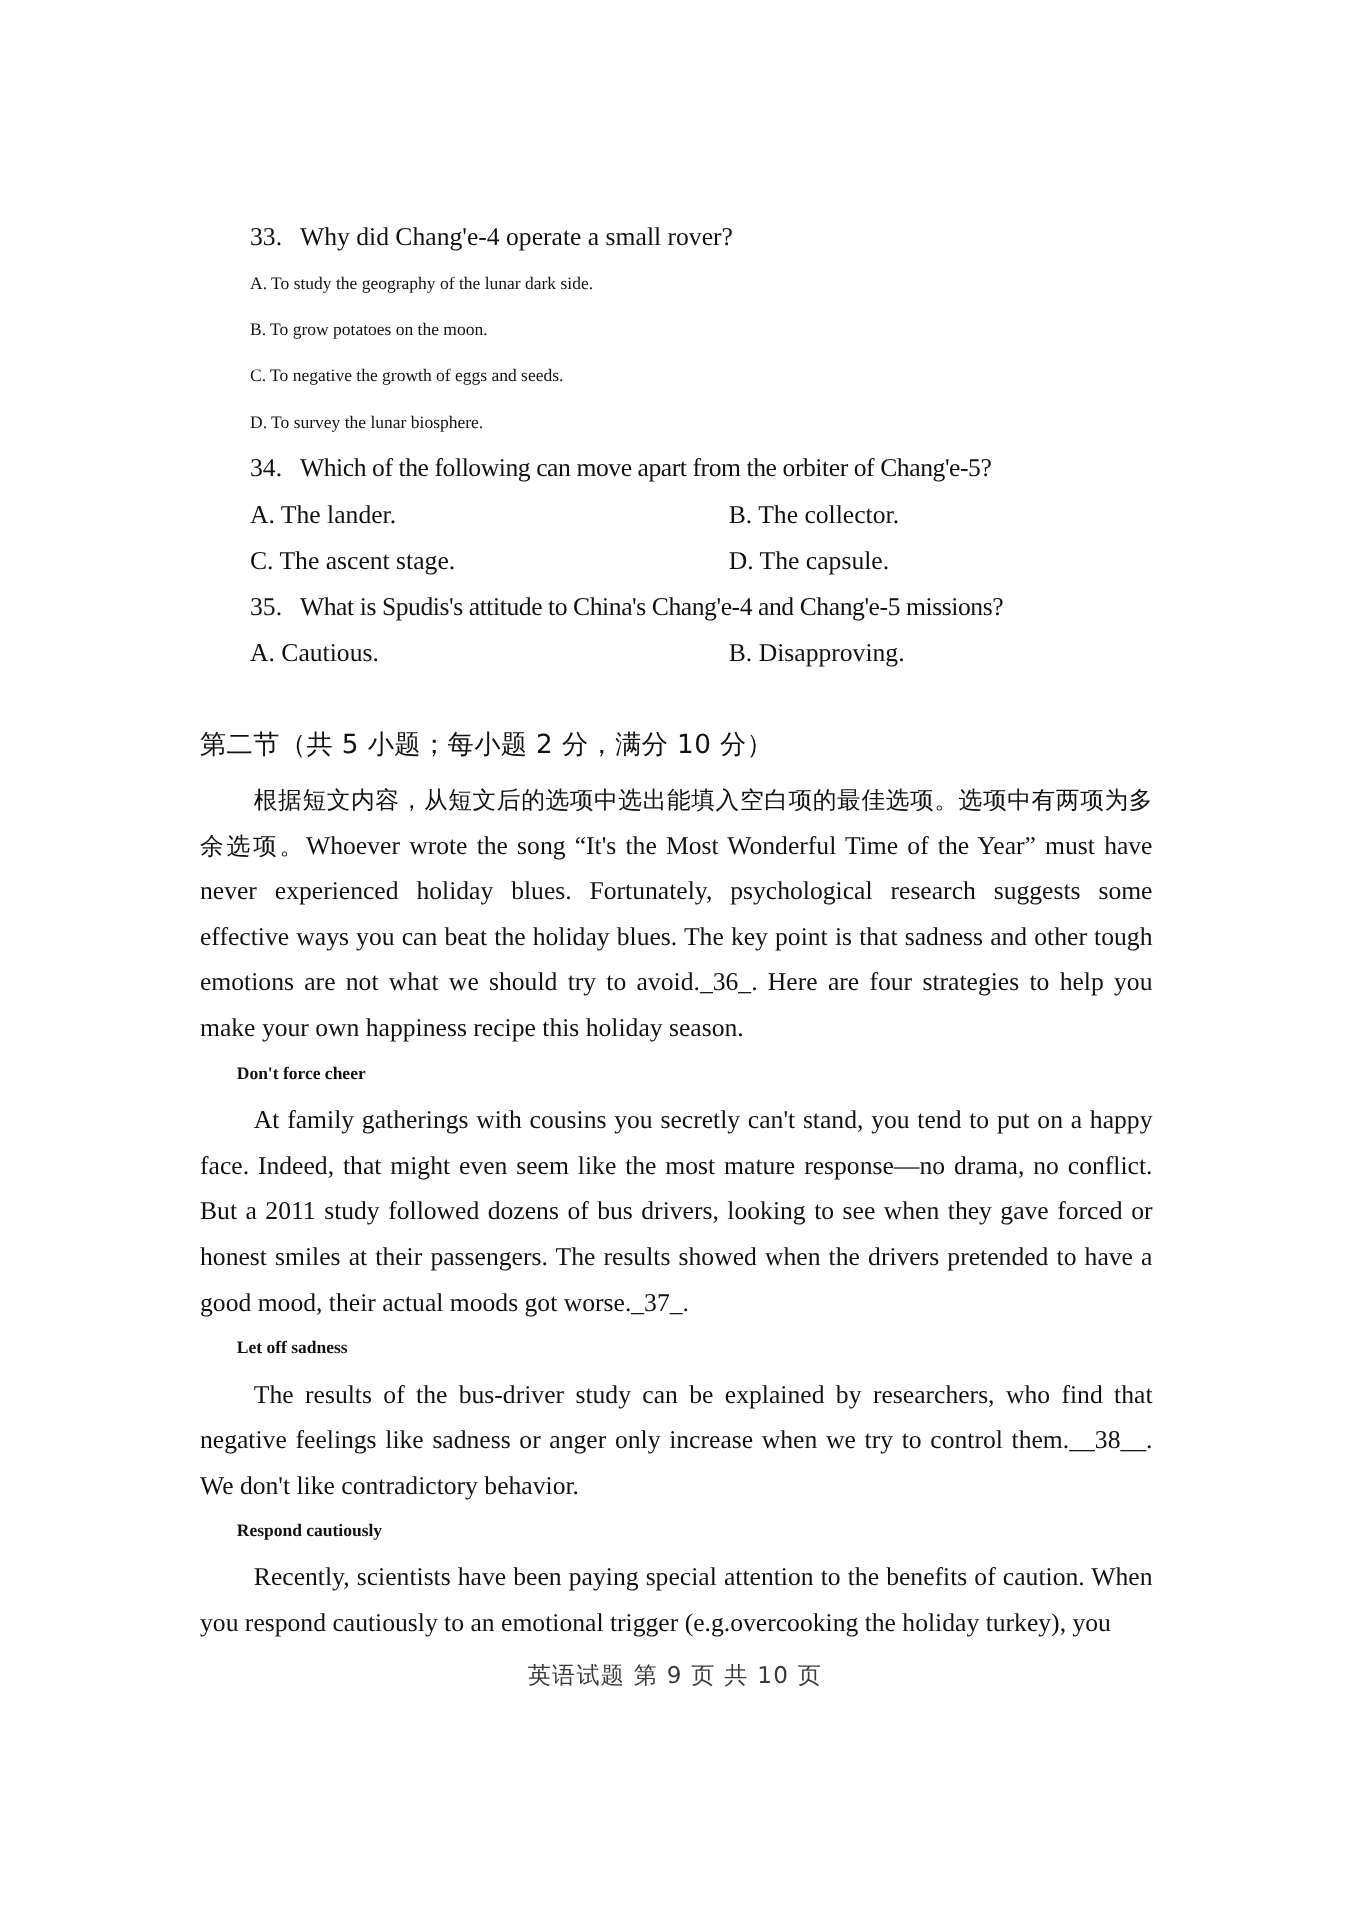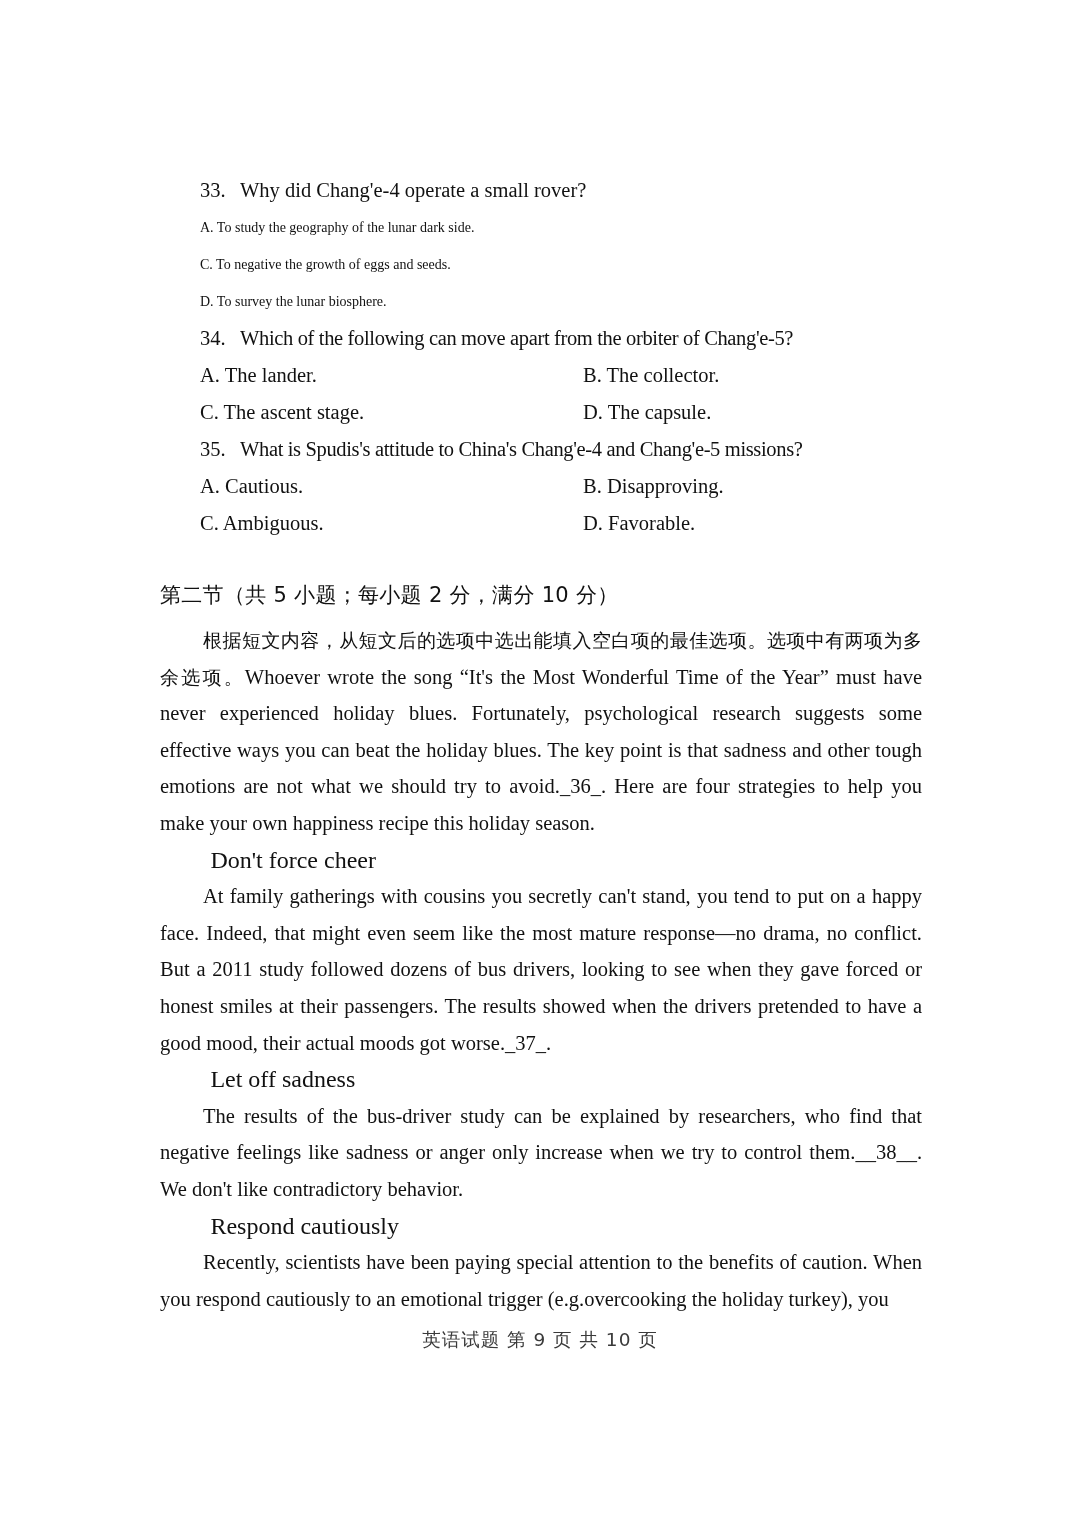--- a/index.html
+++ b/index.html
@@ -95,23 +95,23 @@
     text-indent: 2.1em;
   }
   .para .cn {
     font-family: "DejaVu Sans", "Liberation Sans", sans-serif;
     font-size: 19px;
   }
   .blank {
     white-space: pre;
   }
   .sub-head {
-    font-size: 24px;
+    font-size: 14px;
     line-height: 36.6px;
-    font-weight: normal;
+    font-weight: bold;
     margin: 0;
     text-indent: 2.1em;
   }
   .tight {
     letter-spacing: -0.35px;
   }
 
   
   .footer {
     position: absolute;
@@ -128,41 +128,38 @@
 </style>
 </head>
 <body>
 
 <div class="page">
 
   <div class="mcq-block">
 
     <div class="q-line"><span class="q-num">33.</span><span>Why did Chang'e-4 operate a small rover?</span></div>
     <div class="opt-single">A. To study the geography of the lunar dark side.</div>
+    <div class="opt-single">B. To grow potatoes on the moon.</div>
     <div class="opt-single">C. To negative the growth of eggs and seeds.</div>
     <div class="opt-single">D. To survey the lunar biosphere.</div>
 
     <div class="q-line"><span class="q-num">34.</span><span class="tight">Which of the following can move apart from the orbiter of Chang'e-5?</span></div>
     <div class="opt-row">
       <span class="col-a">A. The lander.</span>
       <span class="col-b">B. The collector.</span>
     </div>
     <div class="opt-row">
       <span class="col-a">C. The ascent stage.</span>
       <span class="col-b">D. The capsule.</span>
     </div>
 
     <div class="q-line"><span class="q-num">35.</span><span class="tight">What is Spudis's attitude to China's Chang'e-4 and Chang'e-5 missions?</span></div>
     <div class="opt-row">
       <span class="col-a">A. Cautious.</span>
       <span class="col-b">B. Disapproving.</span>
-    </div>
-    <div class="opt-row">
-      <span class="col-a">C. Ambiguous.</span>
-      <span class="col-b">D. Favorable.</span>
     </div>
 
   </div>
 
   <div class="section-heading">第二节（共 5 小题；每小题 2 分，满分 10 分）</div>
 
   <div class="passage">
 
     <p class="para indent"><span class="cn">根据短文内容，从短文后的选项中选出能填入空白项的最佳选项。选项中有两项为多余选项。</span><span>Whoever wrote the song “It's the Most Wonderful Time of the Year” must have never experienced holiday blues. Fortunately, psychological research suggests some effective ways you can beat the holiday blues. The key point is that sadness and other tough emotions are not what we should try to avoid.</span><span class="blank">_36_</span><span>. Here are four strategies to help you make your own  happiness recipe this holiday season.</span></p>
 

